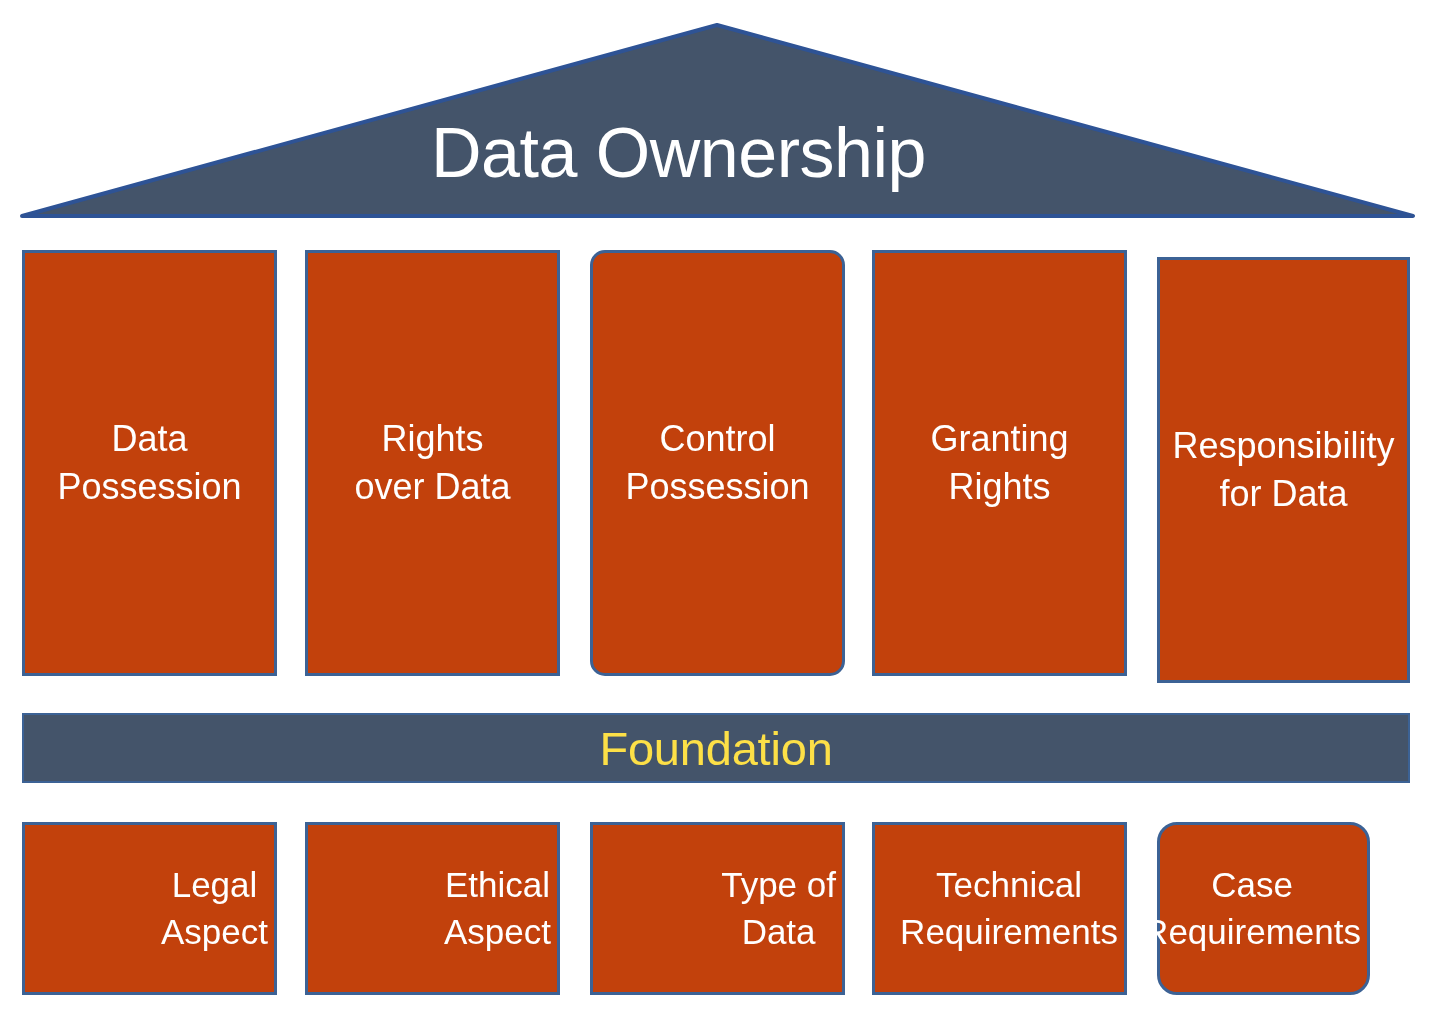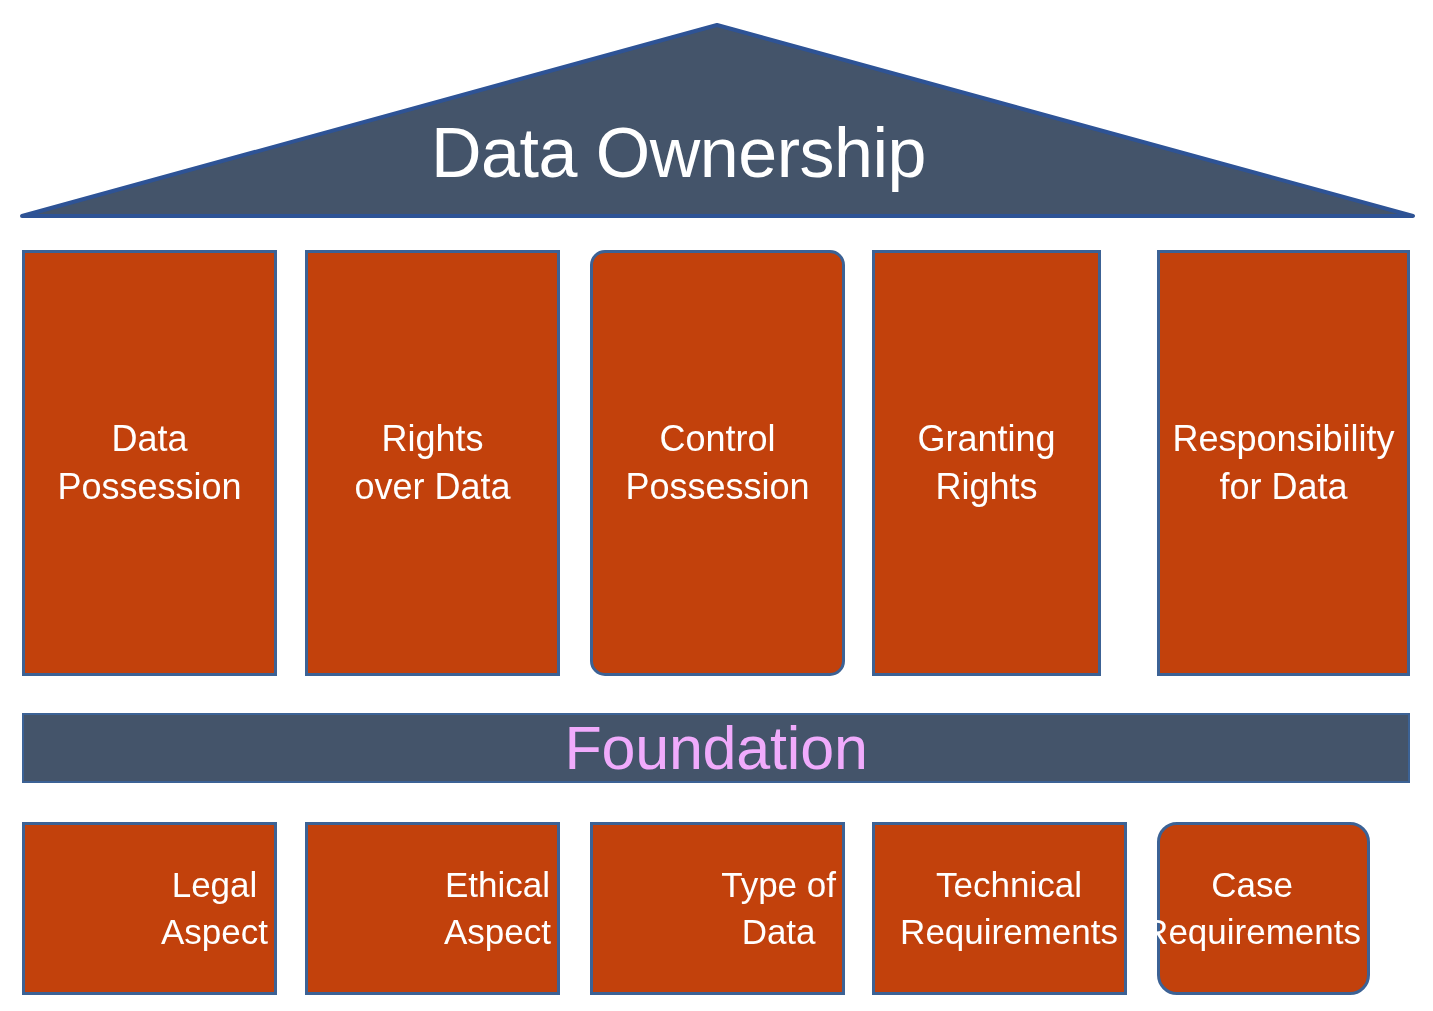--- a/index.html
+++ b/index.html
@@ -84,22 +84,22 @@
     top: 713px;
     width: 1388px;
     height: 70px;
     background: #44546a;
     border: 2px solid #3c6295;
     display: flex;
     align-items: center;
     justify-content: center;
   }
   .foundation-bar .bar-label {
-    color: #f0abfc;
-    font-size: 61px;
+    color: #fde047;
+    font-size: 47px;
     line-height: 1;
     font-weight: 400;
     letter-spacing: -0.2px;
   }
 
   
   .base-box {
     top: 822px;
     height: 173px;
     justify-content: flex-end;
@@ -129,26 +129,26 @@
   <div class="blue-box column" style="left:305px; width:255px;">
     <span class="box-label">Rights
 over Data</span>
   </div>
 
   <div class="blue-box column" style="left:590px; width:255px;border-radius:15px;">
     <span class="box-label">Control
 Possession</span>
   </div>
 
-  <div class="blue-box column" style="left:872px; width:229px;">
+  <div class="blue-box column" style="left:872px; width:255px;">
     <span class="box-label">Granting
 Rights</span>
   </div>
 
-  <div class="blue-box column" style="left:1157px; width:253px;">
+  <div class="blue-box column" style="left:1157px; width:253px;margin-top:7px;">
     <span class="box-label">Responsibility
 for Data</span>
   </div>
 
   <div class="foundation-bar">
     <span class="bar-label">Foundation</span>
   </div>
 
   <div class="blue-box base-box" style="left:22px; width:255px;">
     <span class="box-label">Legal

